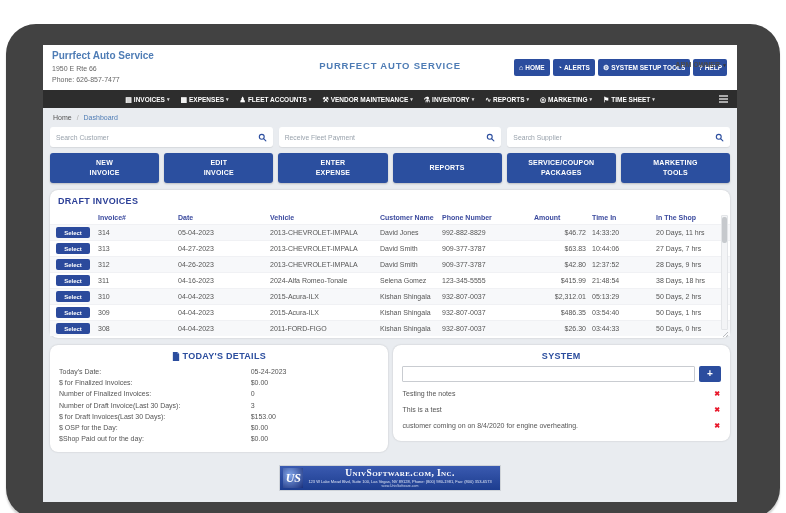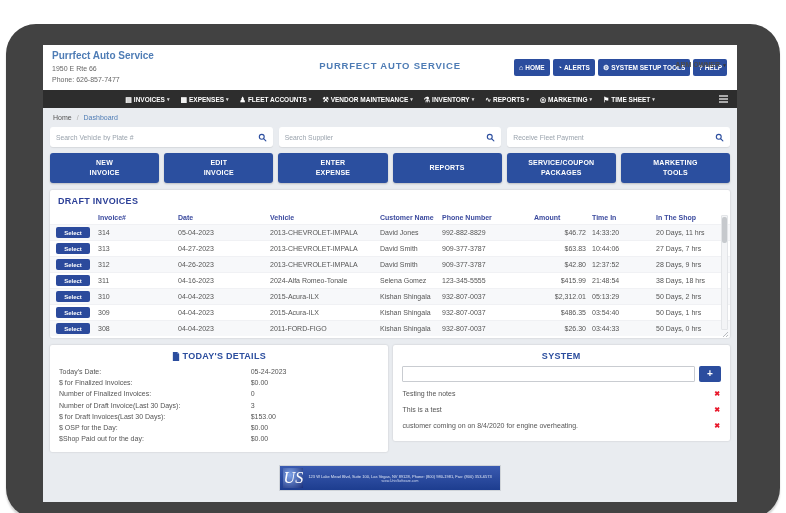--- a/index.html
+++ b/index.html
@@ -50,21 +50,21 @@
   .search-box input::placeholder { color:#9aa3ad; }
   .mag { flex:none; }
 
   .action-row { display:flex; gap:5px; margin-top:6px; }
   .action-btn { flex:1; height:30px; background:#2b4f9f; border:none; border-radius:3px; color:#fff;
                 font-weight:bold; font-size:7px; display:flex; flex-direction:column; align-items:center;
                 justify-content:center; line-height:1.5; cursor:pointer; box-shadow:0 1px 2px rgba(0,0,0,.2);
                 font-family:"Liberation Sans", sans-serif; letter-spacing:.2px; }
 
   
-  .card { background:#fff; box-shadow:0 0 2px rgba(0,0,0,.18); border-radius:2px; }
+  .card { background:#fff; box-shadow:0 0 2px rgba(0,0,0,.18); border-radius:8px; }
   .draft-card { margin-top:7px; padding:6px 0 2px 0; position:relative; }
   .draft-title { color:#2b3f97; font-weight:bold; font-size:9px; letter-spacing:.3px; margin:0 0 5px 8px; }
   .grid-row { display:grid; grid-template-columns:48px 80px 92px 110px 62px 92px 58px 64px auto;
               align-items:center; padding-right:12px; }
   .thead { height:13px; color:#3b4a9e; font-weight:bold; font-size:7px; }
   .trow { height:16px; font-size:7px; color:#555; border-top:1px solid #f0f1f4; }
   .trow:nth-child(odd) { background:#f7f8fa; }
   .num { text-align:right; padding-right:6px; }
   .select-btn { width:34px; height:11px; margin-left:6px; background:#2b4a9c; color:#fff; border:none;
                 border-radius:2px; font-size:6px; font-weight:bold; cursor:pointer;
@@ -91,22 +91,22 @@
               border-radius:2px; font-size:10px; font-weight:bold; cursor:pointer; line-height:1; }
   .note-item { display:flex; justify-content:space-between; align-items:center; font-size:7px; color:#555;
                padding:4.5px 1px 4.5px 1px; }
   .note-del { color:#e8192c; font-size:7px; font-weight:bold; cursor:pointer; line-height:1; }
 
   
   .footer { display:flex; justify-content:center; margin-top:13px; }
   .footer-banner { display:flex; align-items:center; background:linear-gradient(#3a5ab0,#1d3d8f);
                    border:1px solid #cfd3d8; padding:2px 8px 2px 3px; }
   .us-logo { width:20px; height:20px; background:radial-gradient(circle at 35% 35%, #7fa3e8, #1a2f7a);
-             color:#fff; font-family:"Liberation Serif", serif; font-style:italic; font-weight:normal;
-             font-size:16px; display:flex; align-items:center; justify-content:center; margin-right:5px; }
+             color:#fff; font-family:"Liberation Serif", serif; font-style:italic; font-weight:bold;
+             font-size:12px; display:flex; align-items:center; justify-content:center; margin-right:5px; }
   .footer-text { text-align:center; }
   .footer-company { color:#fff; font-family:"Liberation Serif", serif; font-weight:bold; font-size:9.5px;
                     letter-spacing:.4px; font-variant:small-caps; line-height:1.1; }
   .footer-addr { color:#dfe6f5; font-size:4px; line-height:1.3; white-space:nowrap; }
   .footer-tag { color:#cdd8f0; font-size:3.5px; line-height:1.2; }
 </style>
 </head>
 <body>
 
 <div class="tablet">
@@ -207,40 +207,40 @@
 
       <div class="breadcrumb">
         <span class="crumb-home">Home</span>
         <span class="crumb-sep">/</span>
         <span class="crumb-cur">Dashboard</span>
       </div>
 
       <div class="search-row">
 
 
-
           <div class="search-box">
-            <input type="text" placeholder="Search Vehicle by Plate #" style="">
+            <input type="text" placeholder="Search Customer" style="">
             <svg class="mag" width="9" height="9" viewBox="0 0 24 24" fill="none" stroke="#2b4d9e" stroke-width="3" stroke-linecap="round">
               <circle cx="10" cy="10" r="6.5"></circle>
               <line x1="15.5" y1="15.5" x2="21" y2="21"></line>
             </svg>
           </div>
 
 
+
           <div class="search-box">
-            <input type="text" placeholder="Search Supplier" style="">
+            <input type="text" placeholder="Receive Fleet Payment" style="">
             <svg class="mag" width="9" height="9" viewBox="0 0 24 24" fill="none" stroke="#2b4d9e" stroke-width="3" stroke-linecap="round">
               <circle cx="10" cy="10" r="6.5"></circle>
               <line x1="15.5" y1="15.5" x2="21" y2="21"></line>
             </svg>
           </div>
 
           <div class="search-box">
-            <input type="text" placeholder="Receive Fleet Payment" style="">
+            <input type="text" placeholder="Search Supplier" style="">
             <svg class="mag" width="9" height="9" viewBox="0 0 24 24" fill="none" stroke="#2b4d9e" stroke-width="3" stroke-linecap="round">
               <circle cx="10" cy="10" r="6.5"></circle>
               <line x1="15.5" y1="15.5" x2="21" y2="21"></line>
             </svg>
           </div>
         </div>
 
       <div class="action-row">
 
           <button class="action-btn">
@@ -460,20 +460,21 @@
               </div>
             </div>
         </div>
 
       </div>
 
       <div class="footer">
         <div class="footer-banner">
           <div class="us-logo">US</div>
           <div class="footer-text">
+            <div class="footer-company">UnivSoftware.com, Inc.</div>
             <div class="footer-addr">123 W Lake Mead Blvd, Suite 100, Las Vegas, NV 89128, Phone: (800) 980-1981, Fax: (800) 353-6573</div>
             <div class="footer-tag">www.UnivSoftware.com</div>
           </div>
         </div>
       </div>
 
     </div>
   </div>
 </div>
 

